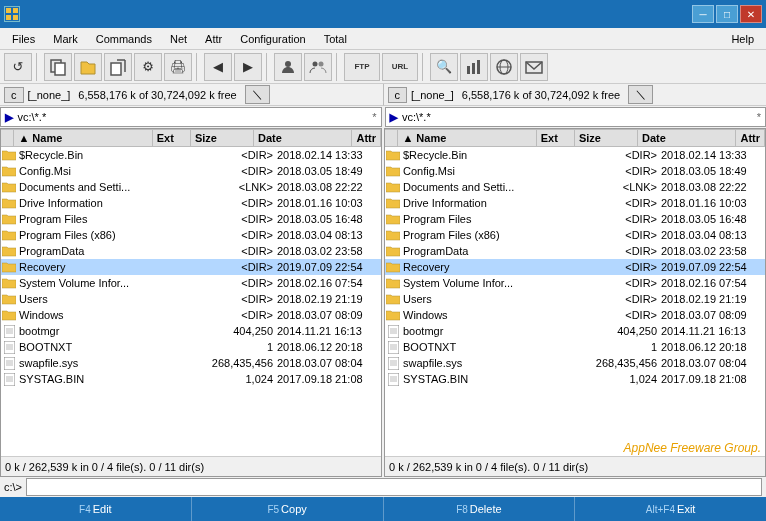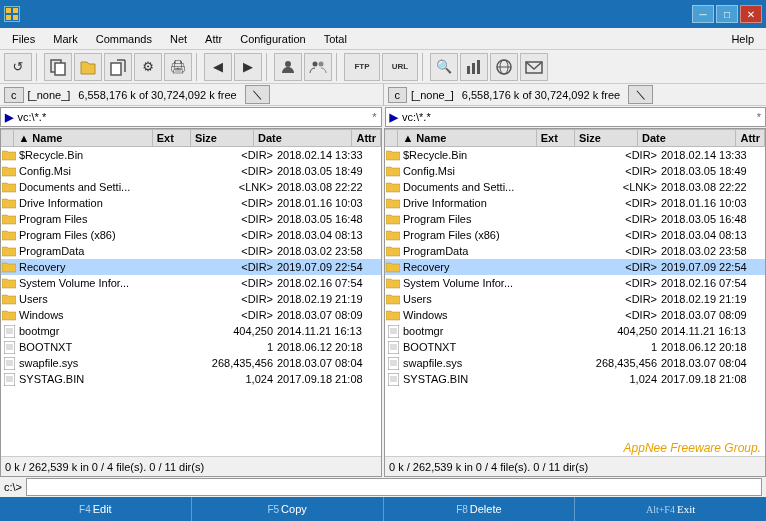--- a/index.html
+++ b/index.html
@@ -171,21 +171,21 @@
     .func-key {
       flex: 1;
       display: flex;
       align-items: center;
       justify-content: center;
       color: white;
       font-size: 11px;
       cursor: pointer;
       border-right: 1px solid rgba(255,255,255,0.3);
     }
-    .func-key:last-child { border-right: none; font-family: Liberation Serif, serif; }
+    .func-key:last-child { border-right: none; }
     .func-num { color: #aad4f5; margin-right: 2px; font-size: 10px; }
     #panels-row {
       display: flex;
       flex: 1;
     }
 
     
     .watermark {
       color: #e8a000;
       font-size: 10px;

